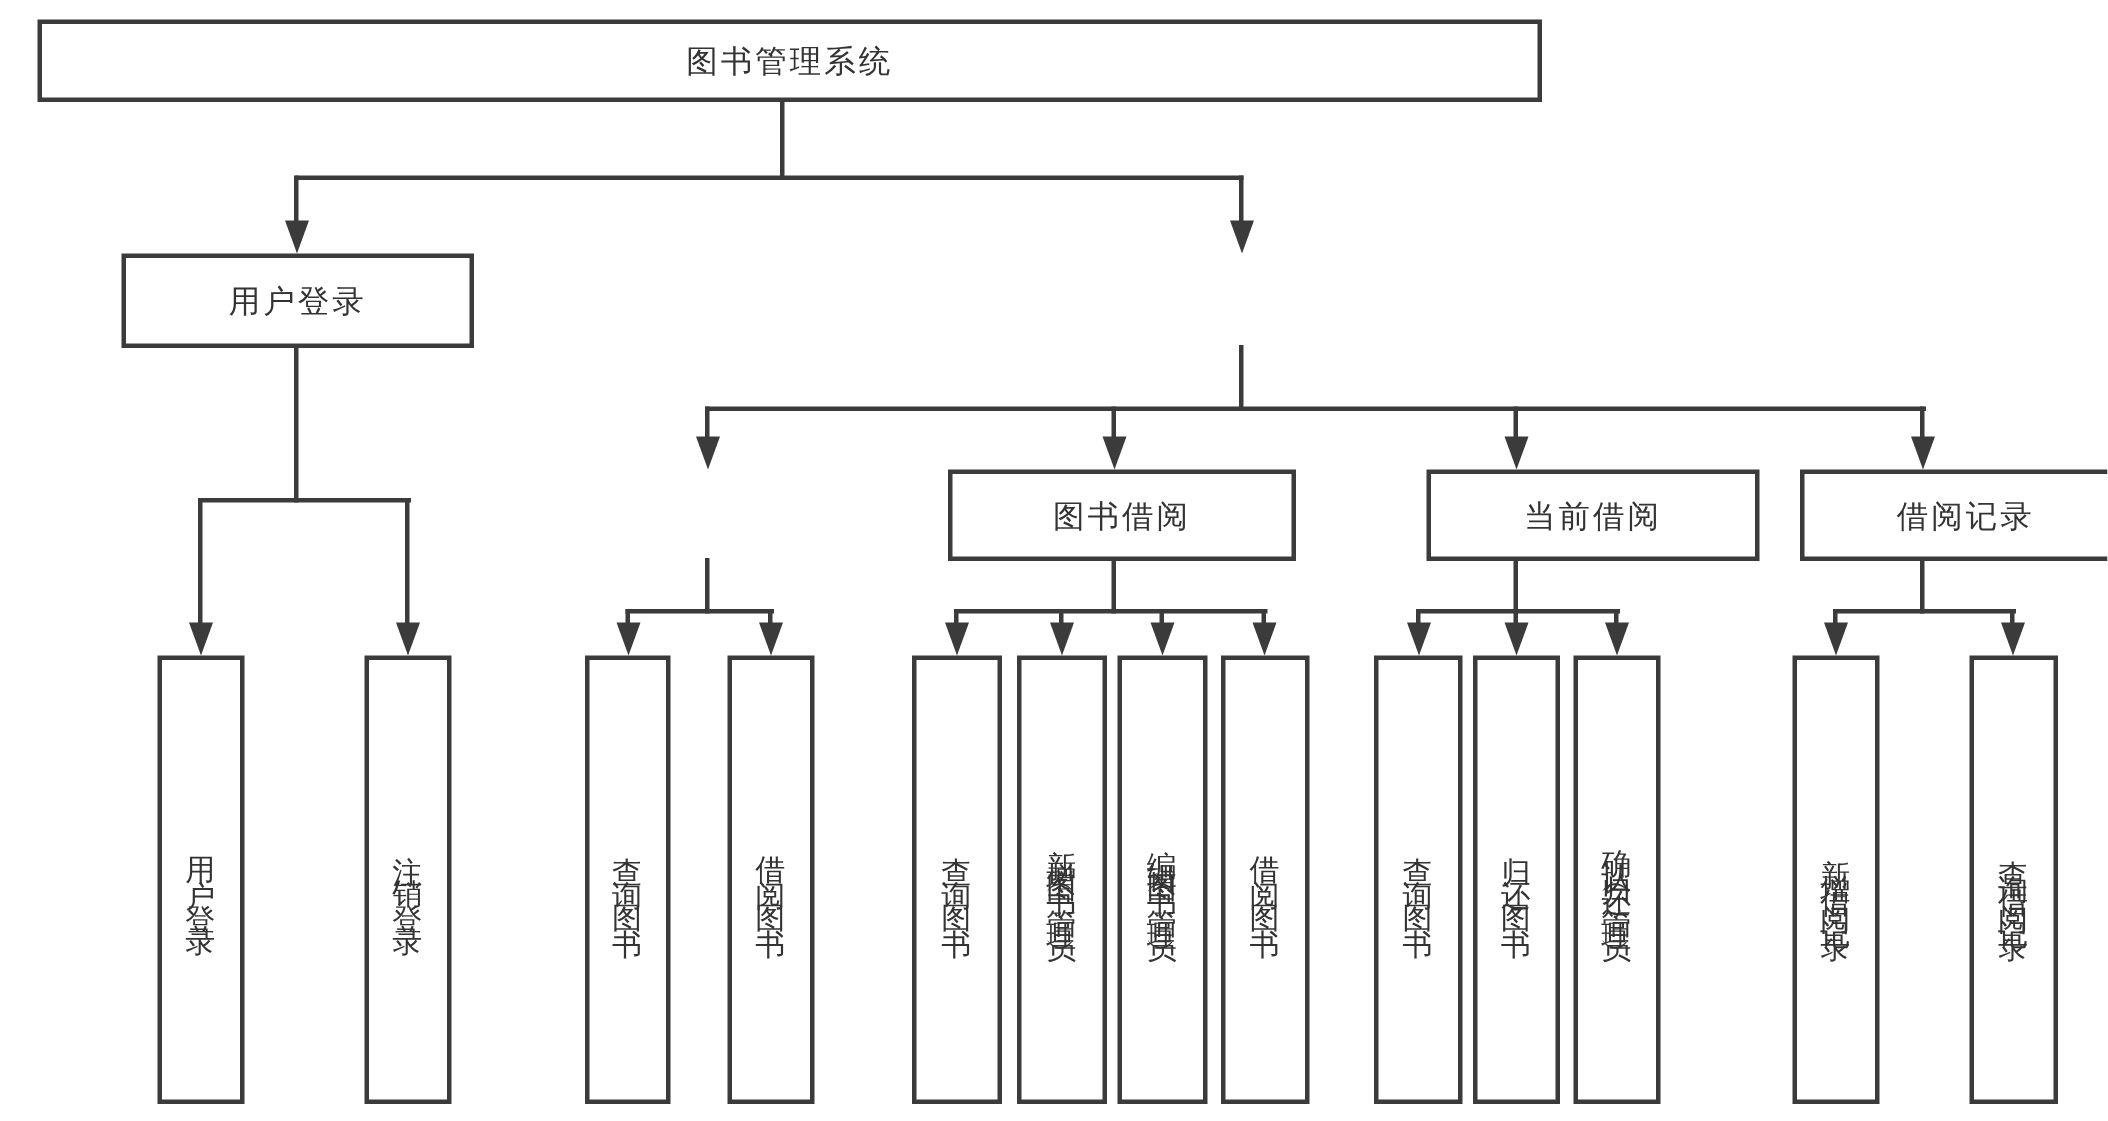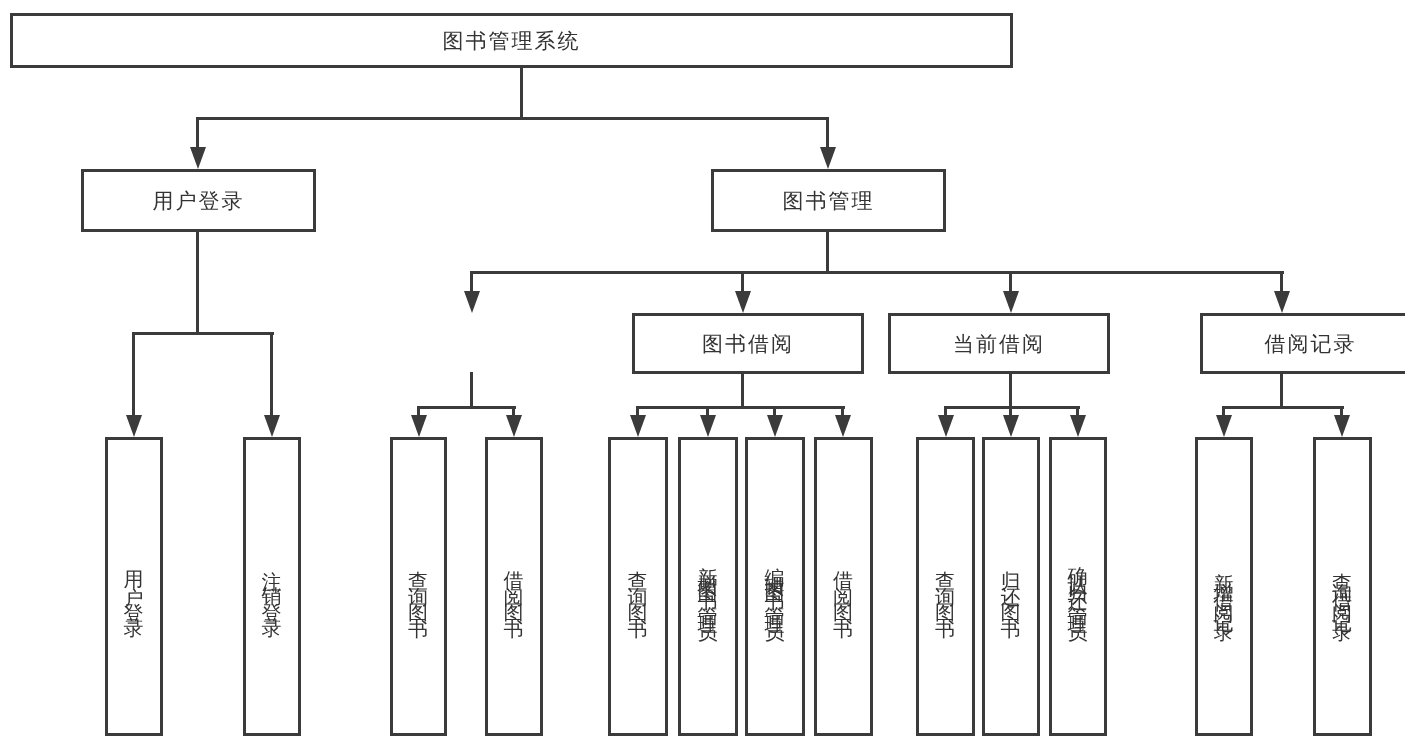--- a/index.html
+++ b/index.html
@@ -36,27 +36,26 @@
   .watermark{
     position:absolute;left:1186px;top:711px;font-size:19px;
     color:rgba(148,148,148,0.8);white-space:nowrap;z-index:5;
   }
 </style>
 </head>
 <body>
 
 <div class="stage">
 
-  <div class="hbox" style="left:10px;top:13px;width:1003px;height:55px;">图书管理系统</div>
+  <div class="hbox" style="left:25px;top:13px;width:1003px;height:55px;">图书管理系统</div>
 
   <div class="hbox" style="left:81px;top:169px;width:235px;height:63px;">用户登录</div>
-  <div class="hbox" style="left:711px;top:169px;width:235px;height:63px;">图书管理</div>
 
   <div class="hbox" style="left:632px;top:313px;width:232px;height:61px;">图书借阅</div>
-  <div class="hbox" style="left:888px;top:313px;width:222px;height:61px;">当前借阅</div>
+  <div class="hbox" style="left:951px;top:313px;width:222px;height:61px;">当前借阅</div>
   <div class="hbox" style="left:1200px;top:313px;width:221px;height:61px;">借阅记录</div>
 
   <div class="vbox" style="left:105px;top:437px;width:58px;height:299px;">
     <span class="vtext sp4">用户登录</span>
   </div>
   <div class="vbox" style="left:243px;top:437px;width:58px;height:299px;">
     <span class="vtext sp4">注销登录</span>
   </div>
 
   <div class="vbox" style="left:390px;top:437px;width:57px;height:299px;">

